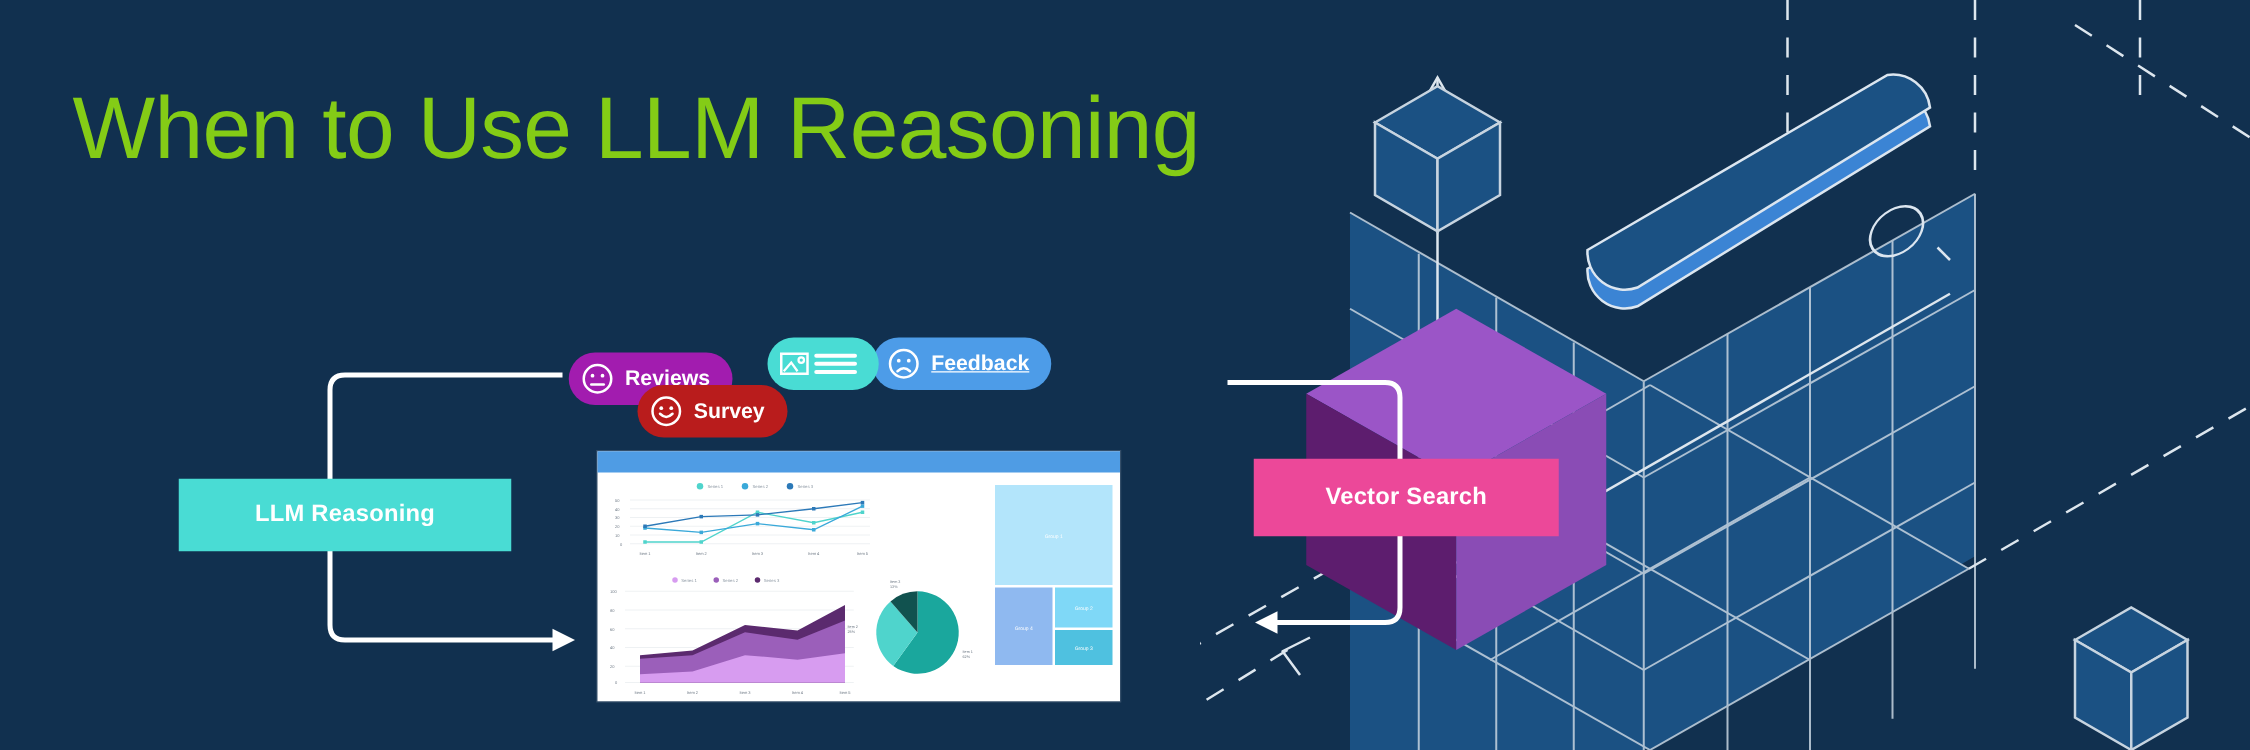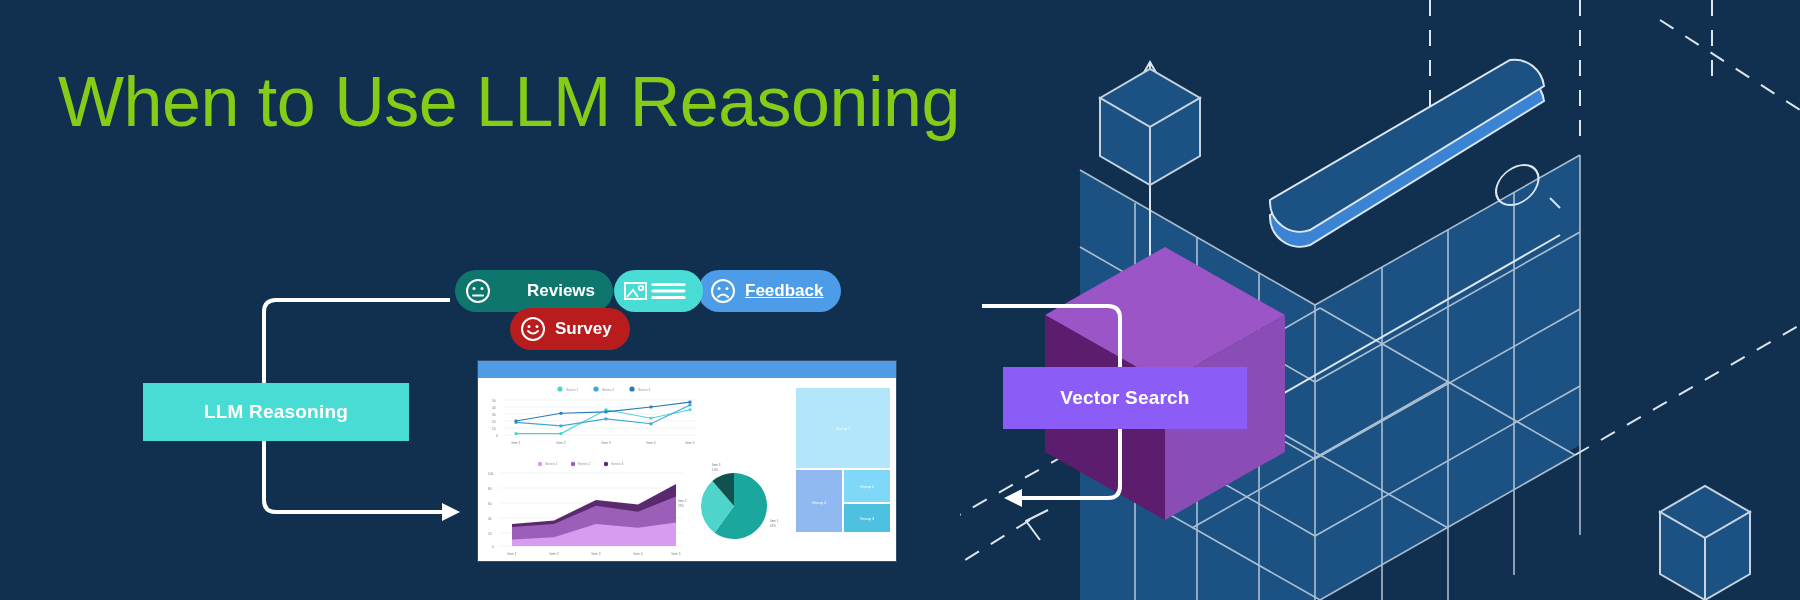--- a/index.html
+++ b/index.html
@@ -45,35 +45,35 @@
   }
   #box-llm {
     left:143px; top:383px; width:266px; height:58px;
     background:#49dcd4;
   }
   #box-vector {
     left:1003px; top:367px; width:244px; height:62px;
     background:#c濃;
     background:#c濃;
   }
-  #box-vector { background:#8b5cf6; }
+  #box-vector { background:#ec4899; }
 
   
   #pills { position:absolute; left:455px; top:270px; width:450px; height:90px; }
   .pill {
     position:absolute;
     display:flex; align-items:center;
     border-radius:22px;
     color:#fff; font-weight:bold; font-size:17px;
     padding:0 18px 0 10px;
     height:42px;
     white-space:nowrap;
   }
   .pill .glyph { margin-right:9px; display:flex; align-items:center; }
-  #pill-reviews  { left:0px;   top:0px;  background:#0f766e; z-index:2;gap:27px; }
+  #pill-reviews  { left:0px;   top:12px;  background:#a21caf; z-index:2; }
   #pill-feedback { left:243px; top:0px;  background:#4d9ce8; z-index:1; padding-left:12px;text-decoration:underline; }
   #pill-media    { left:159px; top:0px;  background:#49dcd4; z-index:3; padding:0 10px; }
   #pill-survey   { left:55px;  top:38px; background:#b91c1c; z-index:4; }
 
   
   #dash {
     position:absolute; left:478px; top:361px;
     width:418px; height:200px;
     background:#ffffff;
     box-shadow:0 0 0 1px rgba(255,255,255,0.15);

